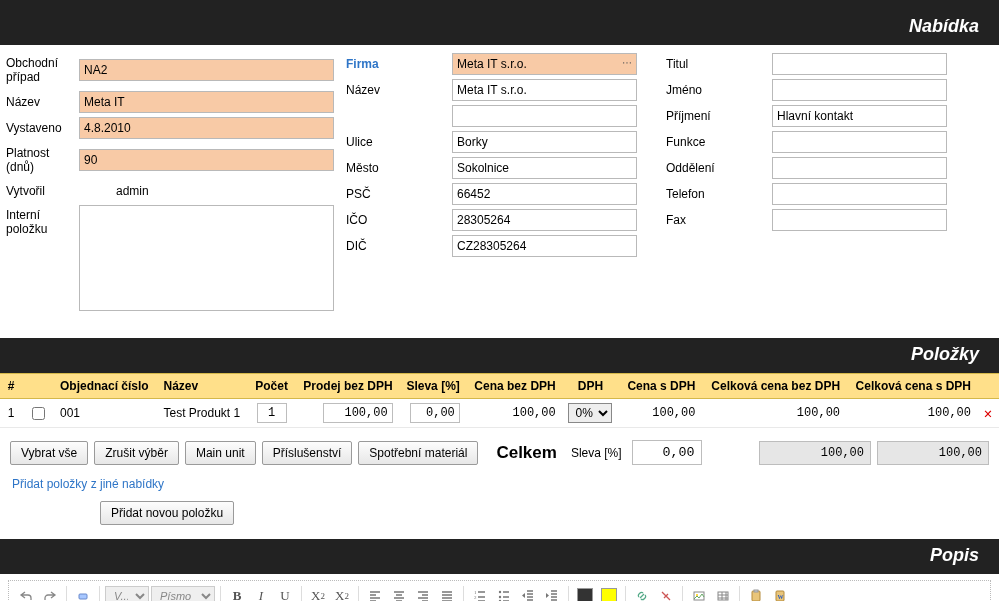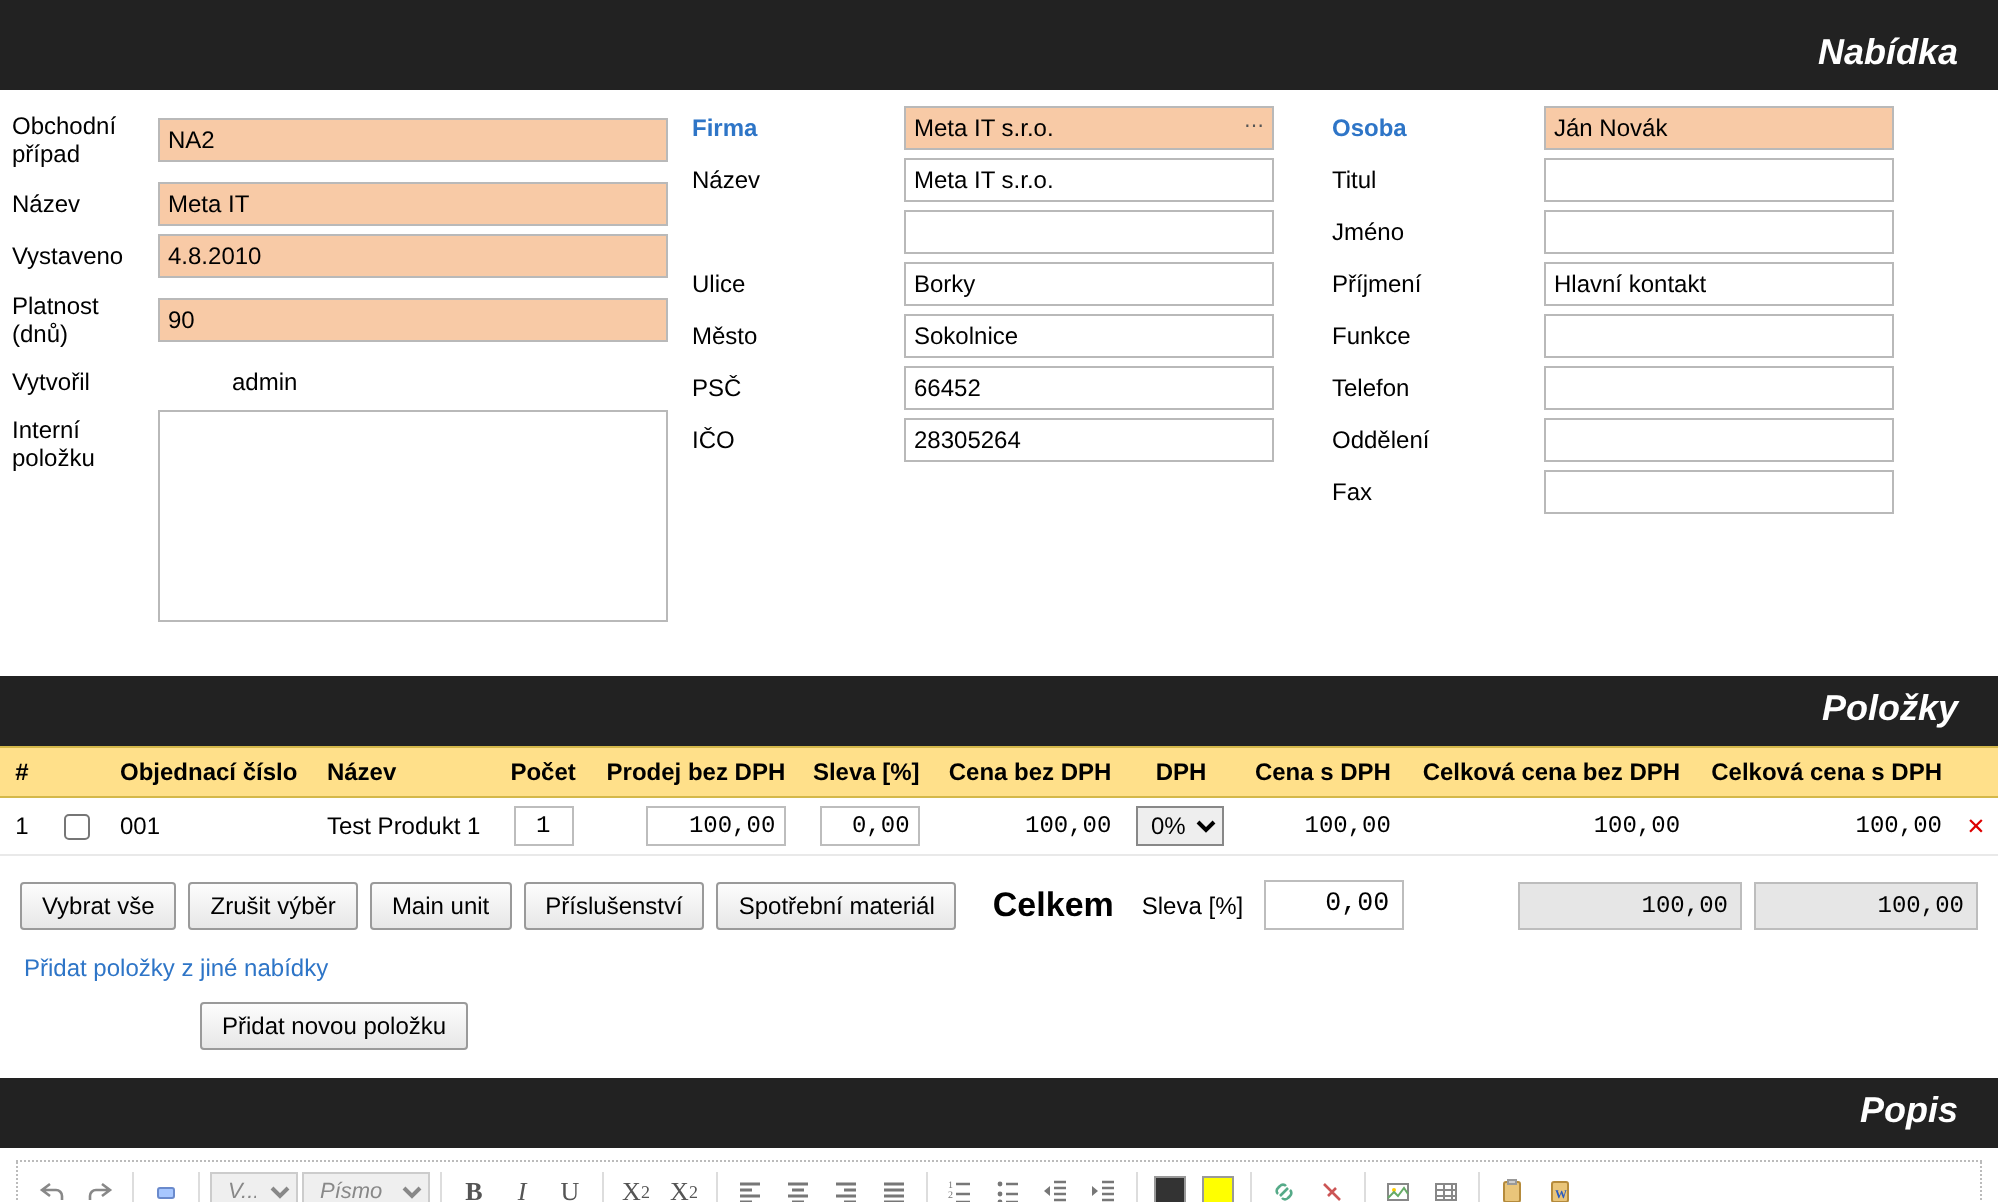--- a/index.html
+++ b/index.html
@@ -129,51 +129,49 @@
       <div class="val"><input type="text" class="w185" value="Sokolnice" style=""></div>
     </div>
     <div class="row">
       <div class="lbl">PSČ</div>
       <div class="val"><input type="text" class="w185" value="66452" style=""></div>
     </div>
     <div class="row">
       <div class="lbl">IČO</div>
       <div class="val"><input type="text" class="w185" value="28305264" style=""></div>
     </div>
+    <div class="row">
+      <div class="lbl">DIČ</div>
+      <div class="val"><input type="text" class="w185" value="CZ28305264" style=""></div>
+    </div>
   </div>
 
   <div class="col col-right">
-    <div class="row">
-      <div class="lbl heading">Osoba</div>
-      <div class="val picker">
-        <input type="text" class="w175 peach" value="Ján Novák" style="">
-      </div>
-    </div>
     <div class="row">
       <div class="lbl">Titul</div>
       <div class="val"><input type="text" class="w175" value="" style=""></div>
     </div>
     <div class="row">
       <div class="lbl">Jméno</div>
       <div class="val"><input type="text" class="w175" value="" style=""></div>
     </div>
     <div class="row">
       <div class="lbl">Příjmení</div>
       <div class="val"><input type="text" class="w175" value="Hlavní kontakt" style=""></div>
     </div>
     <div class="row">
       <div class="lbl">Funkce</div>
       <div class="val"><input type="text" class="w175" value="" style=""></div>
     </div>
     <div class="row">
+      <div class="lbl">Oddělení</div>
+      <div class="val"><input type="text" class="w175" value="" style=""></div>
+    </div>
+    <div class="row">
       <div class="lbl">Telefon</div>
-      <div class="val"><input type="text" class="w175" value="" style=""></div>
-    </div>
-    <div class="row">
-      <div class="lbl">Oddělení</div>
       <div class="val"><input type="text" class="w175" value="" style=""></div>
     </div>
     <div class="row">
       <div class="lbl">Fax</div>
       <div class="val"><input type="text" class="w175" value="" style=""></div>
     </div>
   </div>
 </div>
 
 

